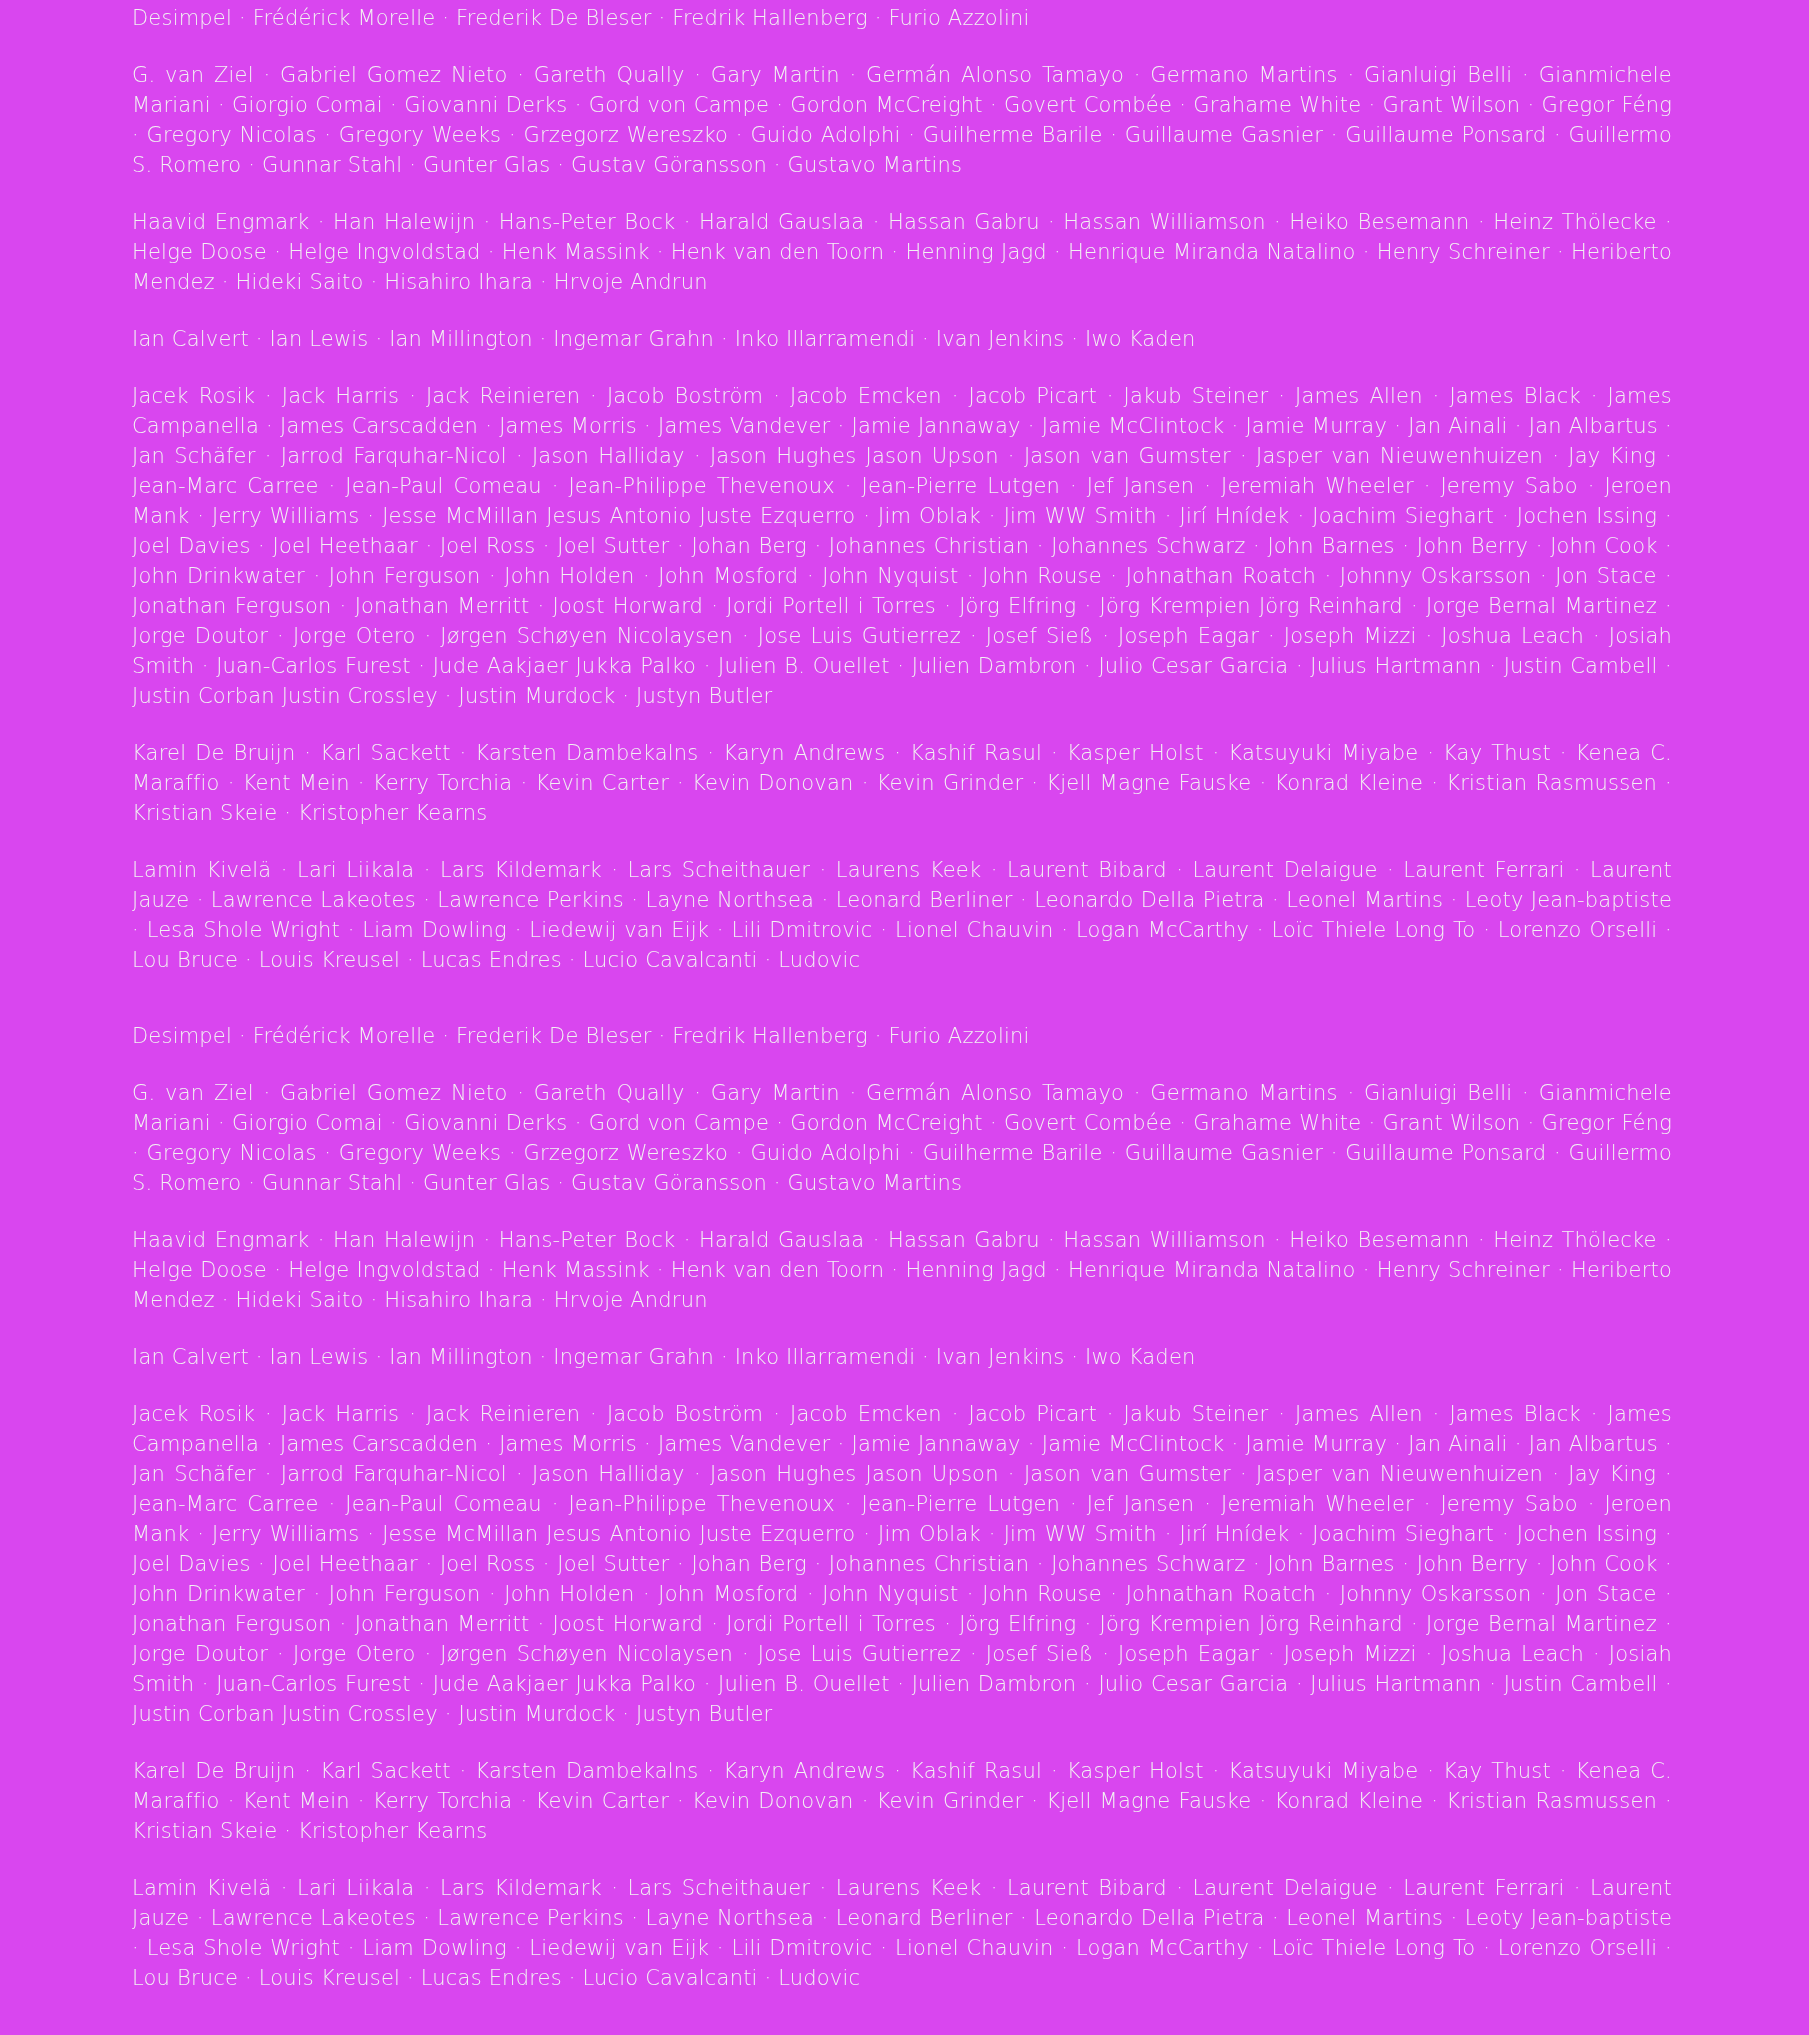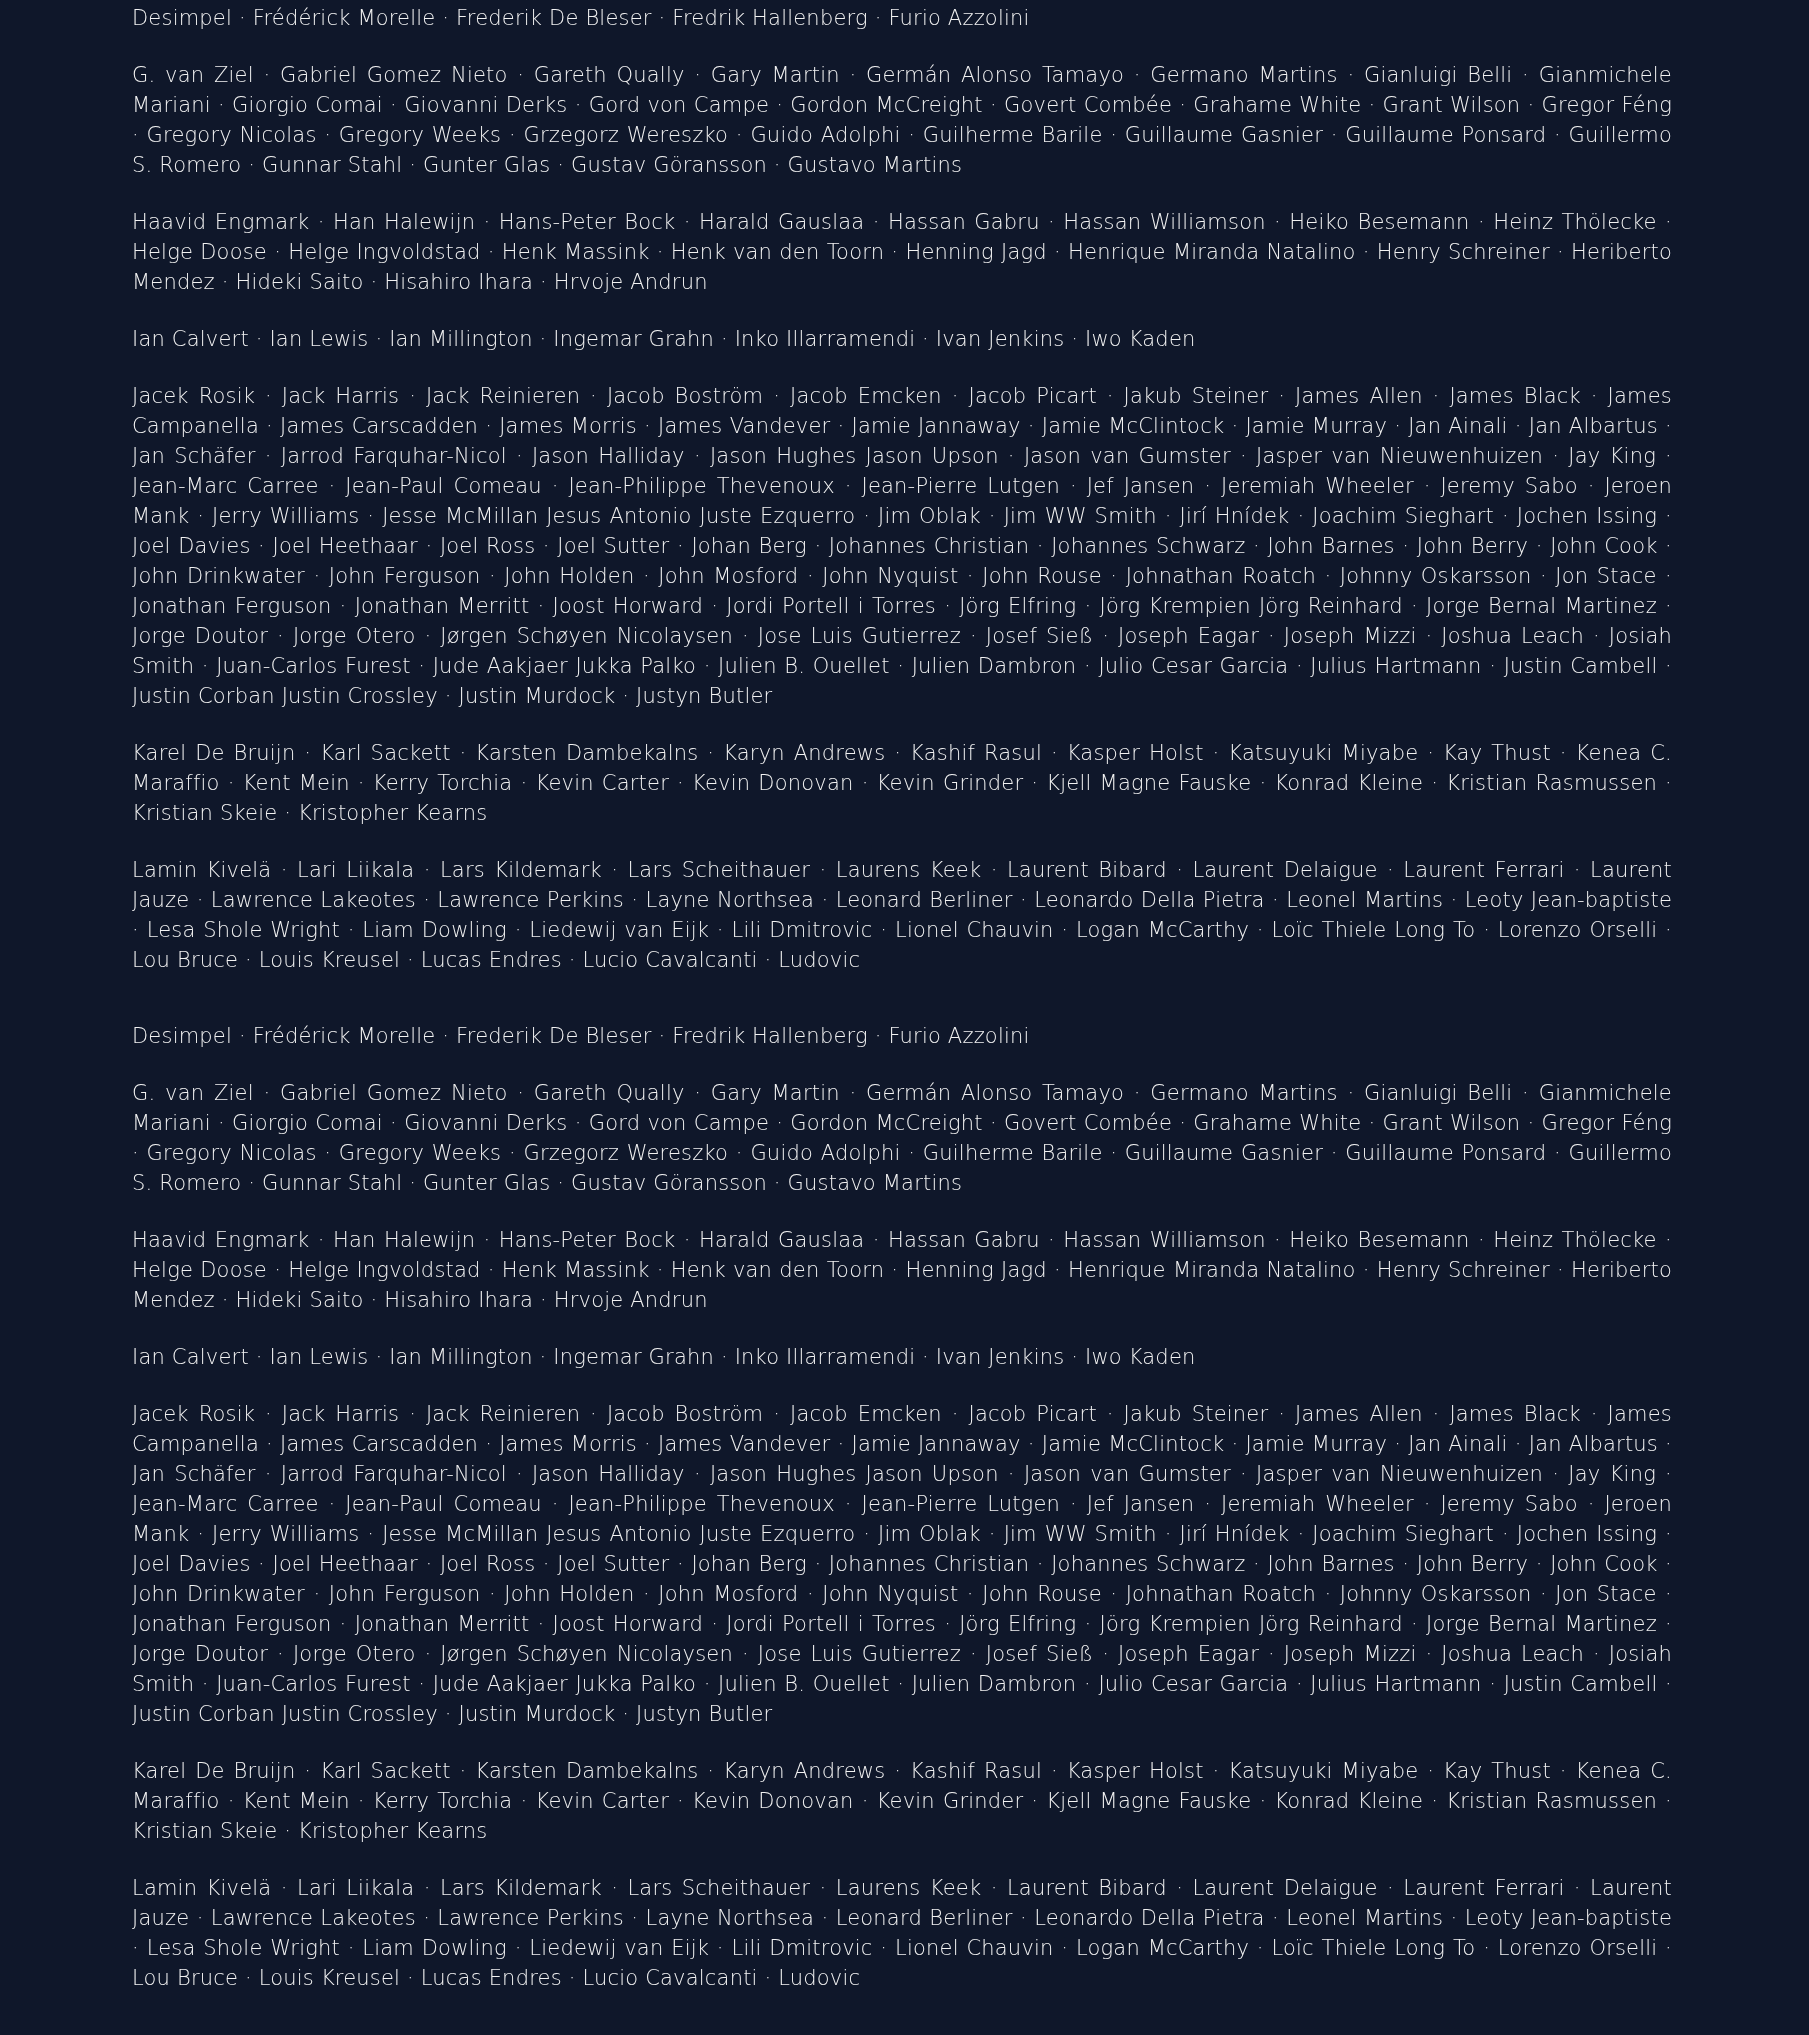--- a/index.html
+++ b/index.html
@@ -8,21 +8,21 @@
   }
   body {
     width: 1809px;
     height: 2035px;
     background: #000000;
     overflow: hidden;
   }
   .page {
     width: 1809px;
     height: 2035px;
-    background: #0f172a;
+    background: #d946ef;
   }
   .credits-block {
     box-sizing: border-box;
     width: 1809px;
     height: 1018px;
     overflow: hidden;
     padding: 2.7px 137px 0 132px;
   }
   .credits-block p {
     margin: 0 0 27px 0;

